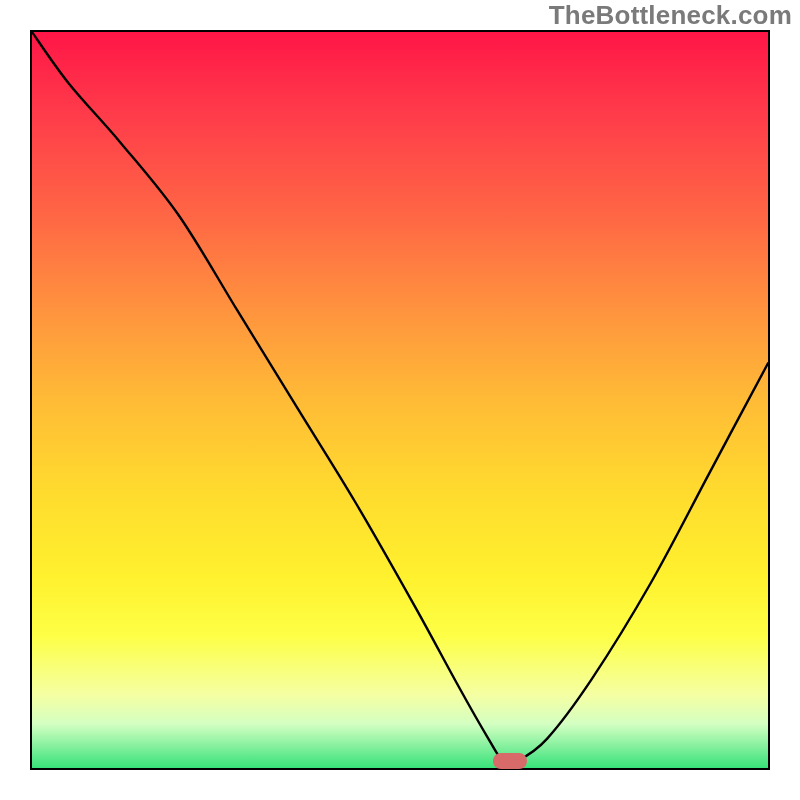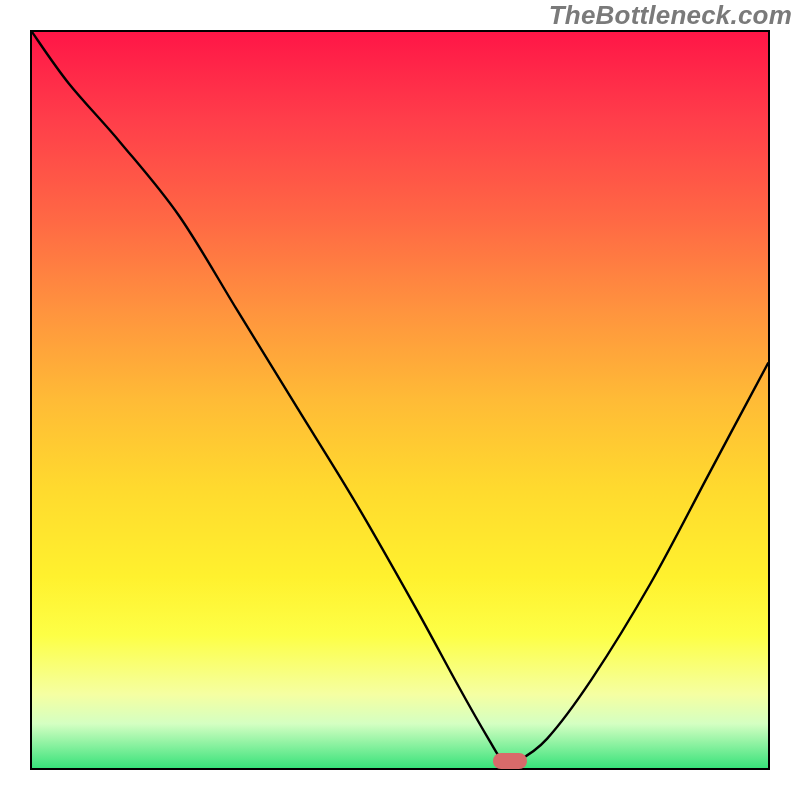--- a/index.html
+++ b/index.html
@@ -19,21 +19,20 @@
   }
   .watermark {
     position: absolute;
     top: 0;
     right: 8px;
     font-size: 26px;
     font-weight: 600;
     color: #7a7a7a;
     letter-spacing: 0.2px;
     user-select: none;
-    font-style: italic;
   }
   .plot-area {
     position: absolute;
     left: 30px;
     top: 30px;
     width: 740px;
     height: 740px;
     border: 2px solid #000;
     box-sizing: border-box;
     background: linear-gradient(to bottom,

